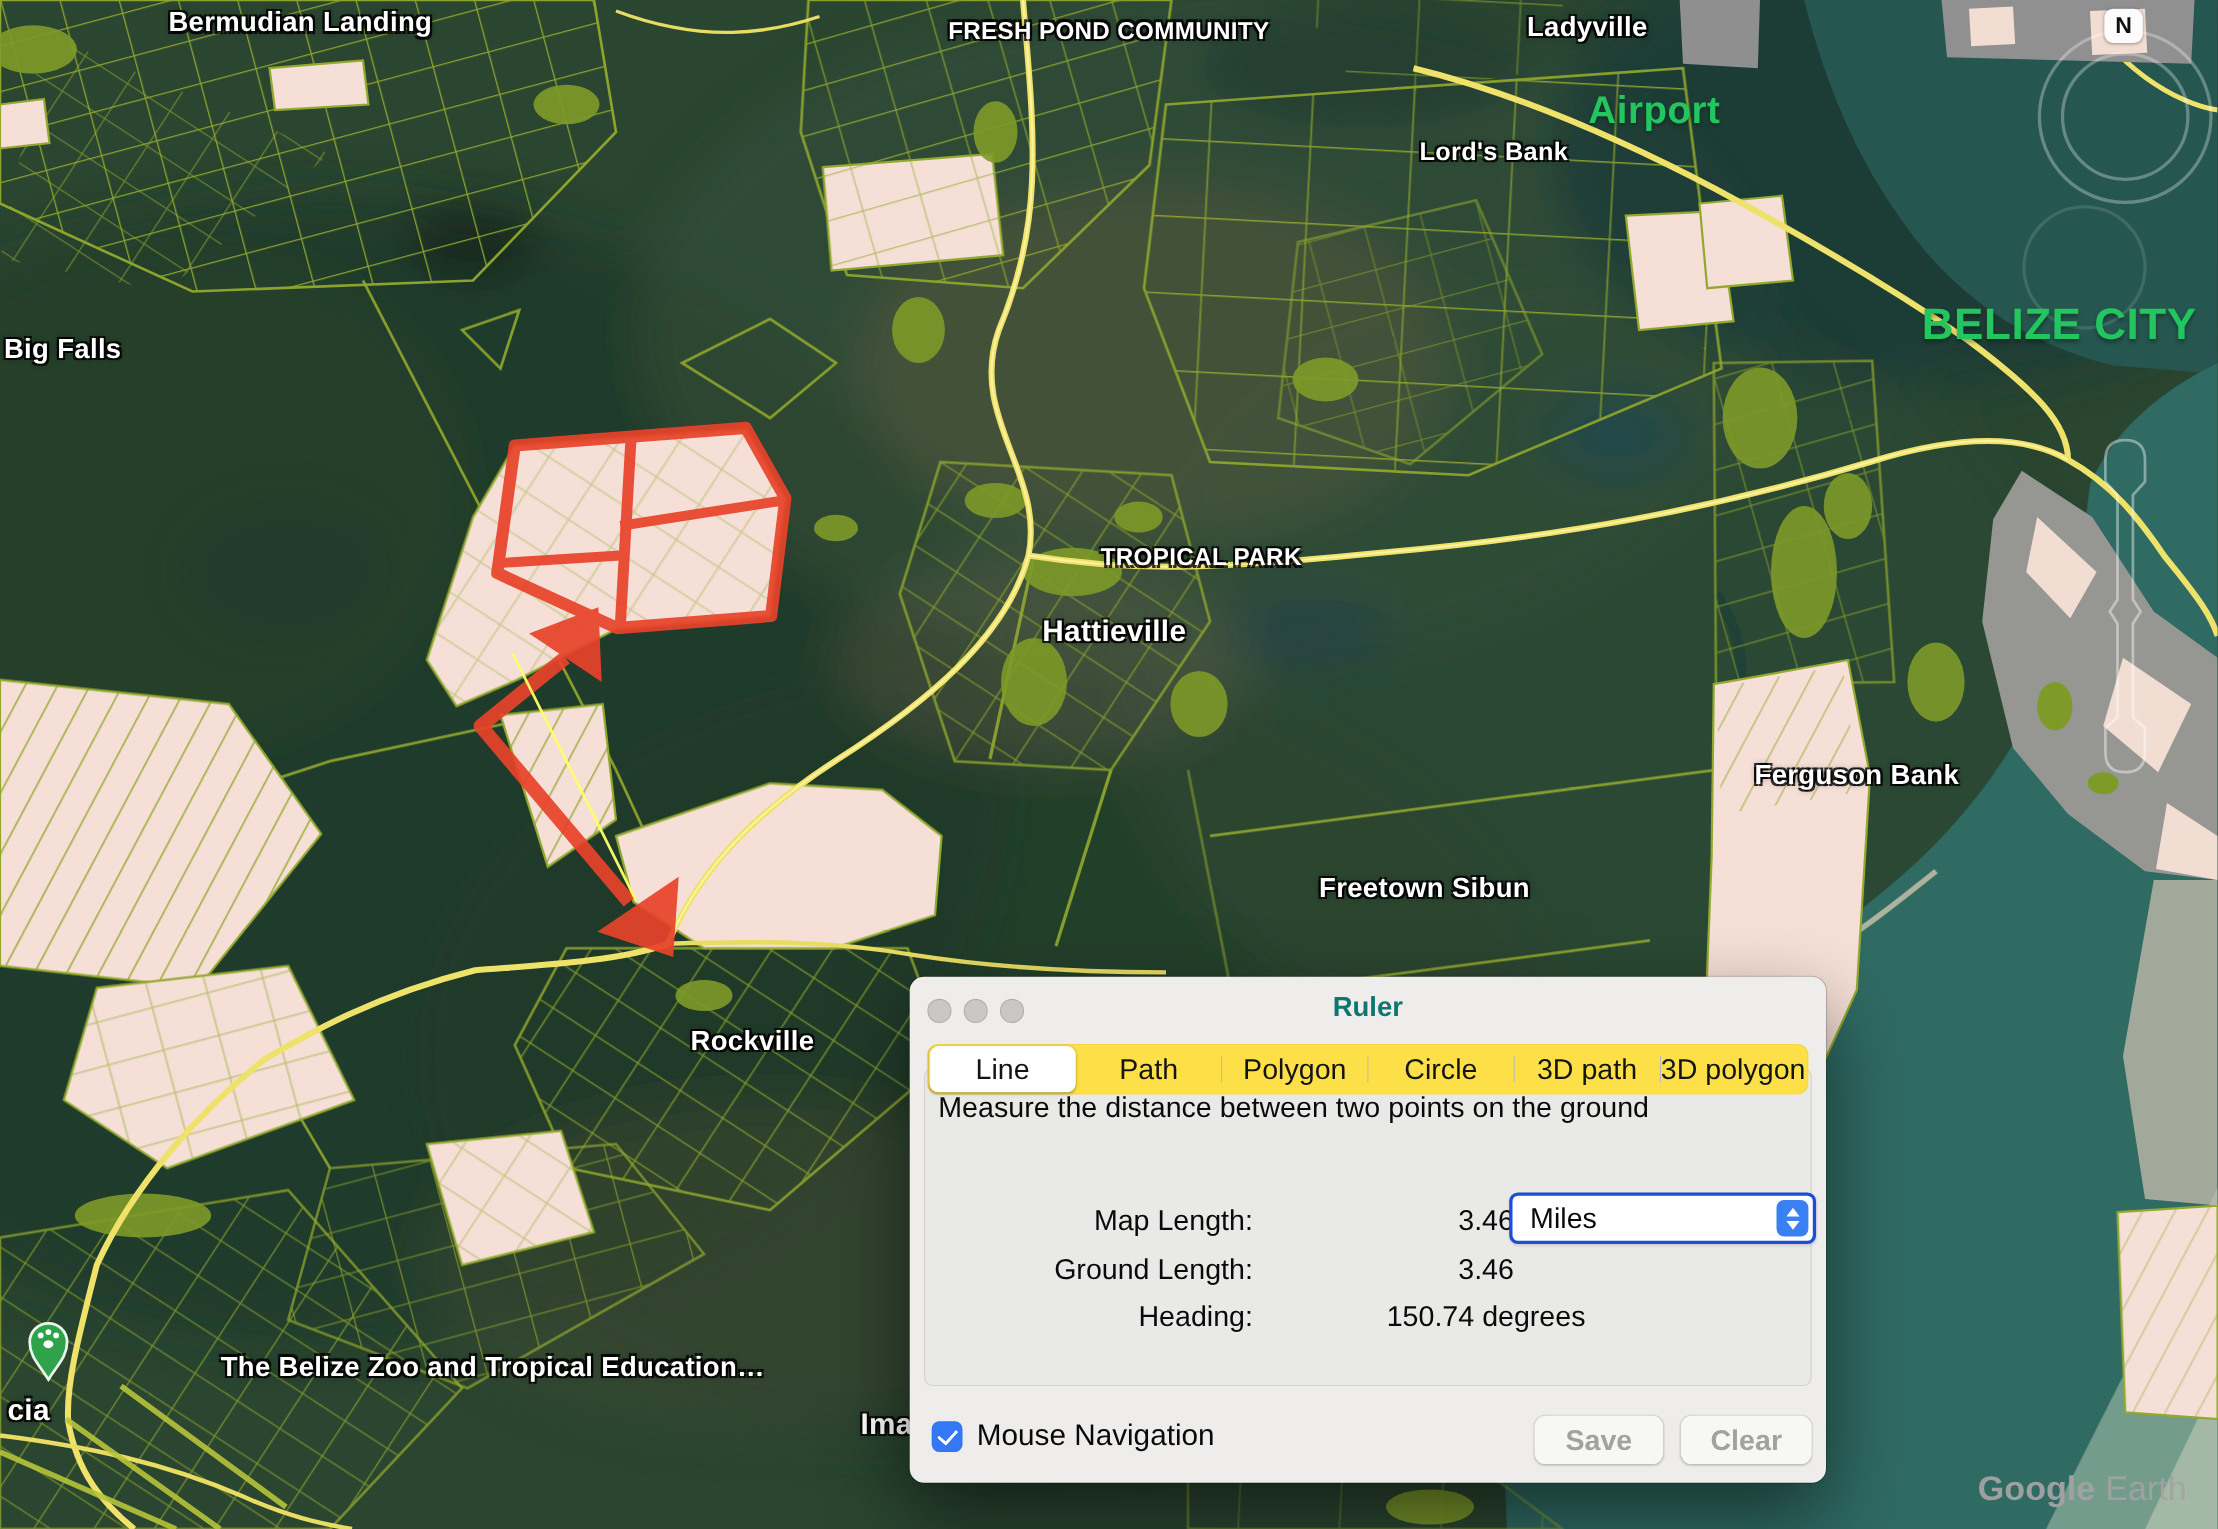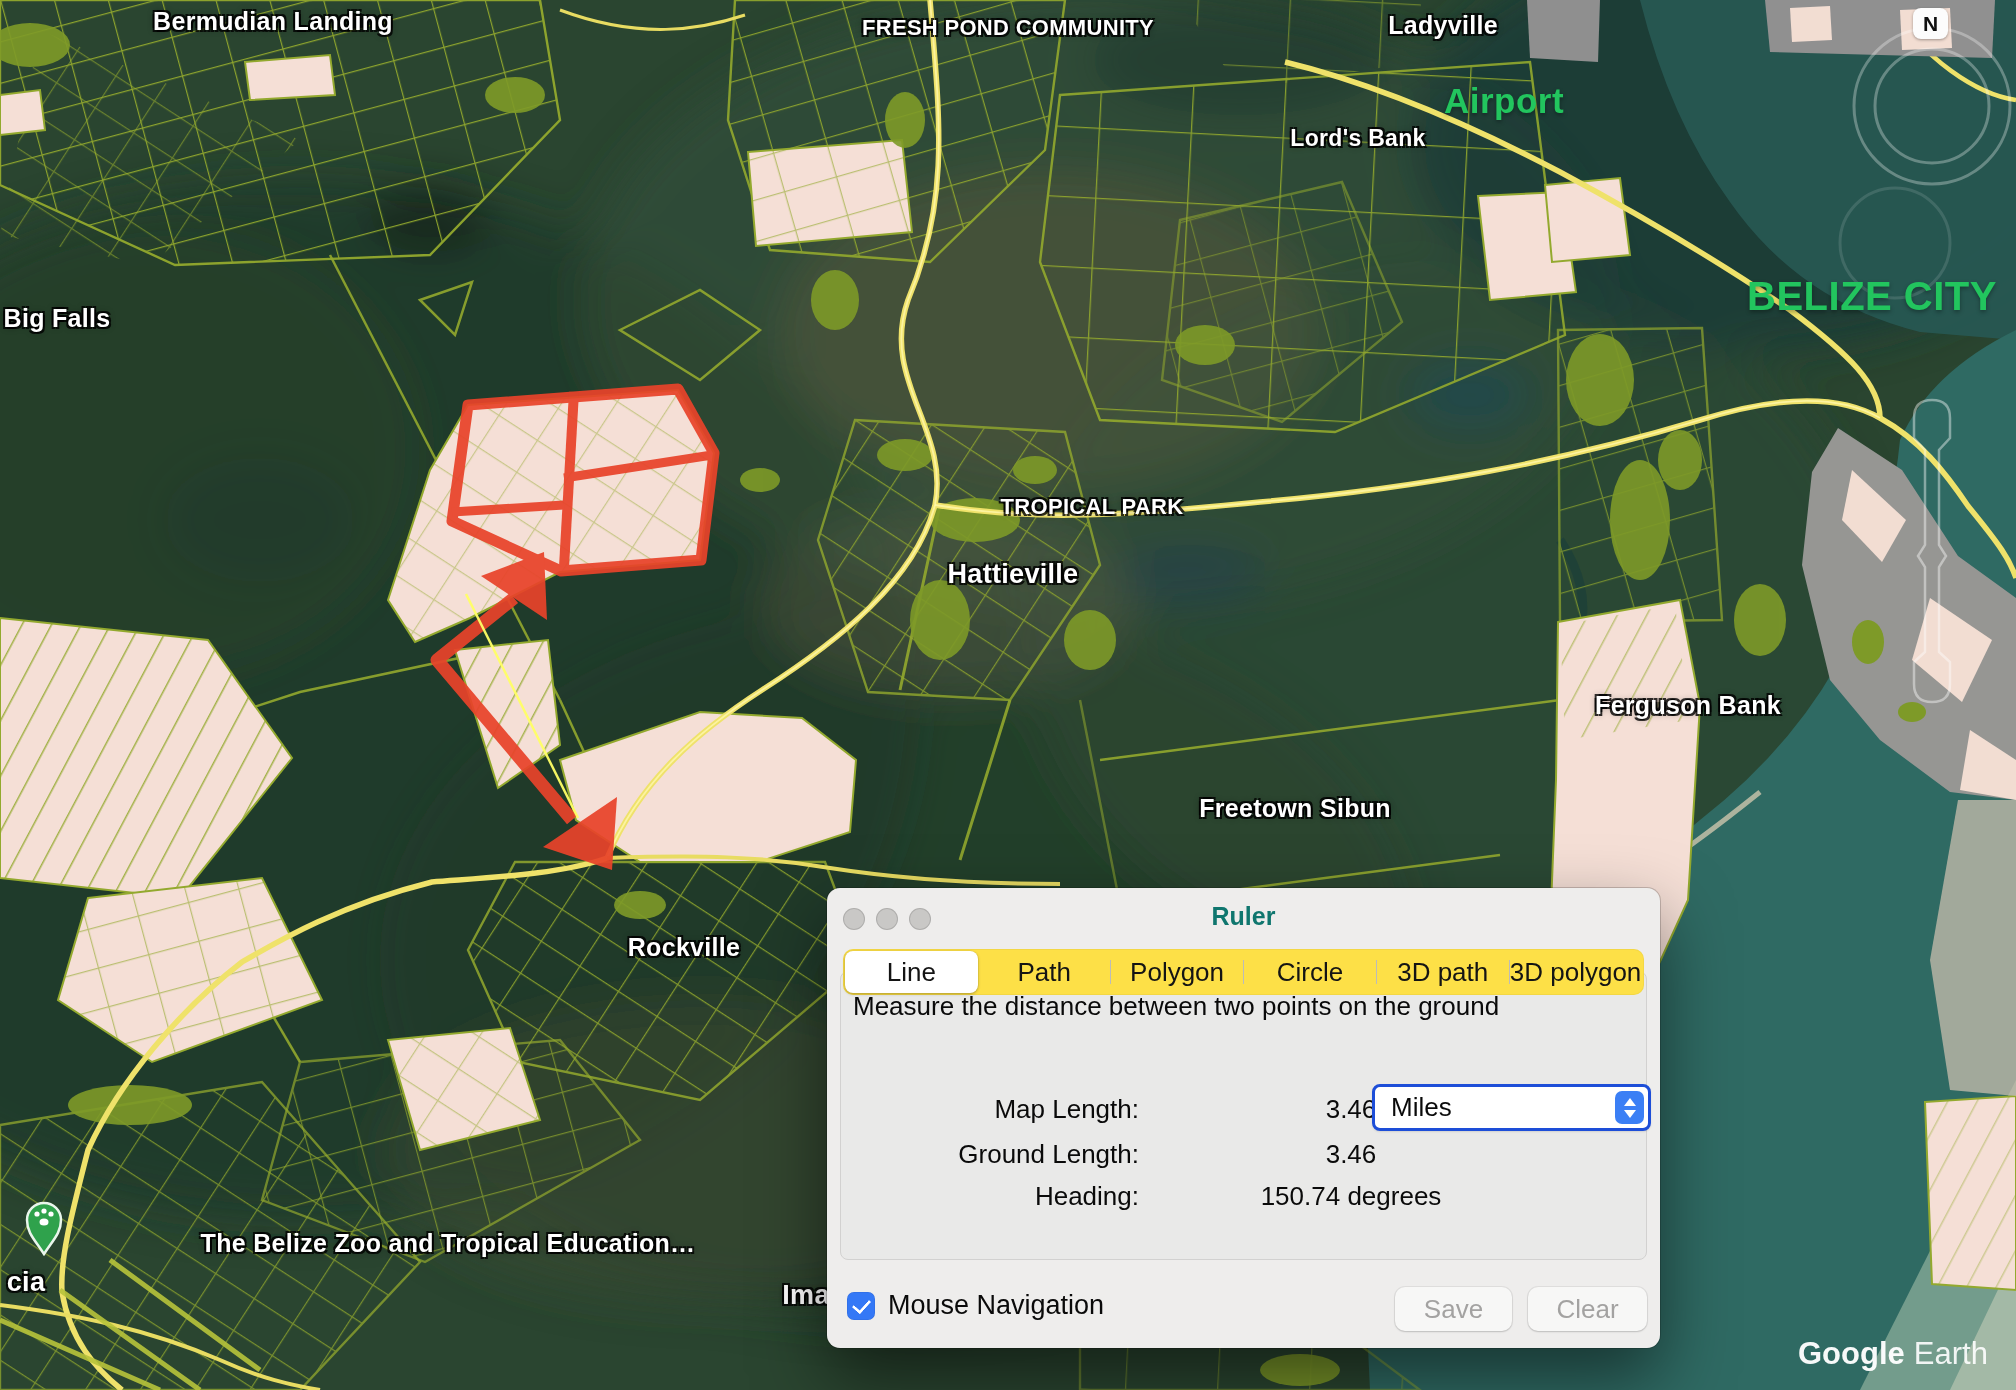--- a/index.html
+++ b/index.html
@@ -9,21 +9,21 @@
 
   
   .mlabel{position:absolute;transform:translate(-50%,-50%);color:#fff;font-weight:bold;
     white-space:nowrap;z-index:2;letter-spacing:.3px;
     text-shadow:-2px -2px 0 rgba(0,0,0,.8),2px -2px 0 rgba(0,0,0,.8),
                 -2px 2px 0 rgba(0,0,0,.8),2px 2px 0 rgba(0,0,0,.8),0 0 7px rgba(0,0,0,.45);}
   .rlabel{position:absolute;transform:translate(-50%,-50%);color:#22c55e;font-weight:bold;
     white-space:nowrap;z-index:2;letter-spacing:.5px;text-shadow:0 2px 4px rgba(0,0,0,.35);}
 
   
-  .wm{position:absolute;left:1798px;top:1336px;font-size:31px;color:#ffffff;z-index:3;white-space:nowrap;}
+  .wm{position:absolute;left:1798px;top:1336px;font-size:31px;color:#a3a3a3;z-index:3;white-space:nowrap;}
   .wm .wm-b{font-weight:600;opacity:.96;}
   .wm .wm-e{font-weight:400;opacity:.9;margin-left:9px;}
 
   
   .nbtn{position:absolute;left:1913px;top:8px;width:35px;height:31px;background:#fcfcfc;
     border-radius:8px;display:flex;align-items:center;justify-content:center;font-weight:bold;
     font-size:21px;color:#101010;z-index:3;box-shadow:0 1px 3px rgba(0,0,0,.35);}
 
   
   .dlg{position:absolute;left:827px;top:888px;width:833px;height:460px;background:#eeedec;
@@ -58,21 +58,21 @@
   .chev-down{width:0;height:0;border-left:6px solid transparent;border-right:6px solid transparent;
     border-top:8px solid #fff;}
   .chk{position:absolute;left:20px;top:402px;display:flex;align-items:center;gap:13px;z-index:3;}
   .chkbox{width:28px;height:28px;background:#3478f6;border-radius:7px;position:relative;flex:none;
     box-shadow:inset 0 0 0 .5px rgba(0,0,0,.1);}
   .chkbox::after{content:"";position:absolute;left:9px;top:4px;width:8px;height:14px;
     border:solid #fff;border-width:0 3.5px 3.5px 0;transform:rotate(42deg);border-radius:1px;}
   .chk-label{font-size:27px;}
   .dlg-btn{position:absolute;top:399px;height:44px;border-radius:10px;background:#f7f7f6;
     box-shadow:0 0 0 1px rgba(0,0,0,.06),0 1px 2px rgba(0,0,0,.15);color:#a3a2a1;font-size:26px;
-    display:flex;align-items:center;justify-content:center;z-index:3;}
+    display:flex;align-items:center;justify-content:center;z-index:3;font-weight:bold;}
   .btn-save{left:568px;width:117px;}
   .btn-clear{left:701px;width:119px;}
 </style>
 </head>
 <body>
 
 <div class="stage">
 
   <svg class="map" width="2016" height="1390" viewBox="0 0 2016 1390">
     <defs>

